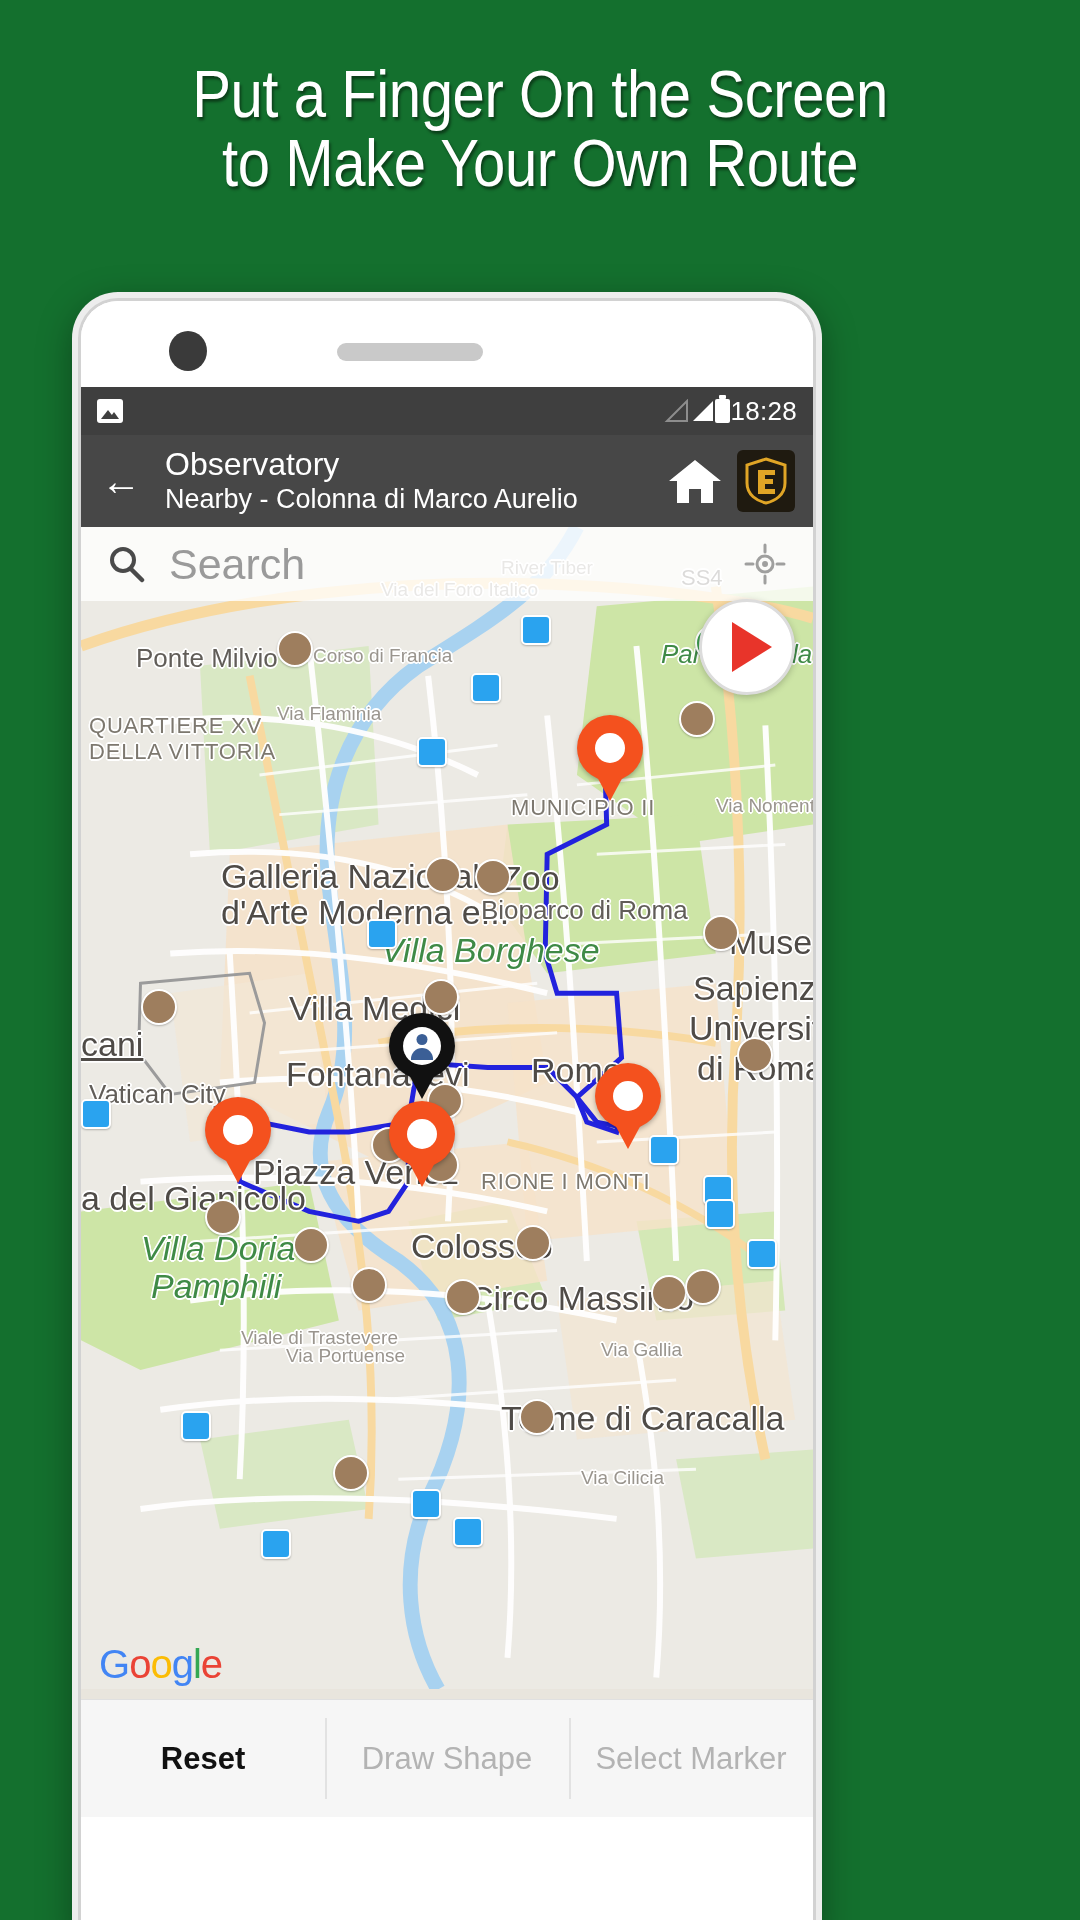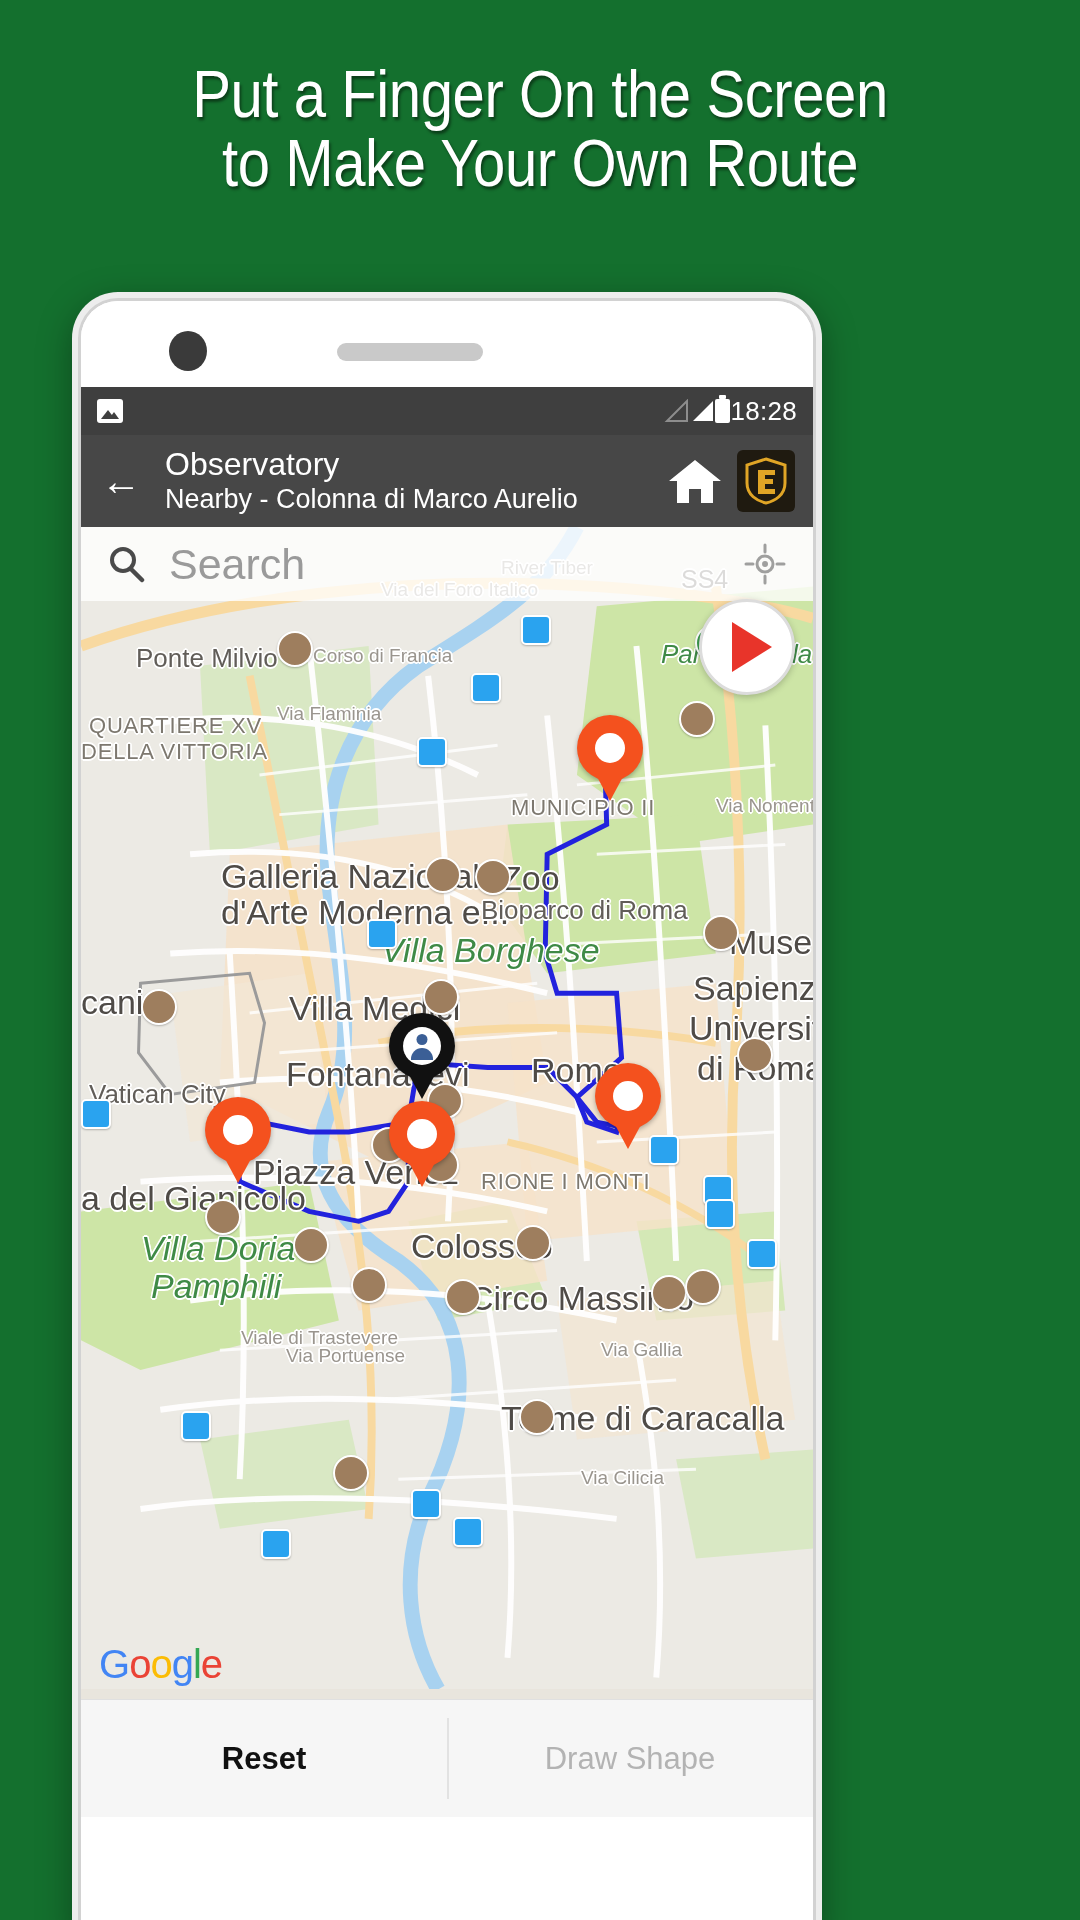--- a/index.html
+++ b/index.html
@@ -152,21 +152,21 @@
 
   
   .mlabel {
     position:absolute; z-index:8; white-space:nowrap;
     font-size:26px; color:#615d58; text-shadow:
       -1.6px 0 #fff,1.6px 0 #fff,0 -1.6px #fff,0 1.6px #fff,
       -1.2px -1.2px #fff,1.2px 1.2px #fff,1.2px -1.2px #fff,-1.2px 1.2px #fff;
   }
   .mlabel.big { font-size:34px; color:#4f4b47; }
   .mlabel.park { color:#3f8a46; font-style:italic; }
-  .mlabel.small { font-size:25px; }
+  .mlabel.small { font-size:22px; }
   .mlabel.road { font-size:19px; color:#9a958e; }
   .mlabel.caps { font-size:22px; letter-spacing:.8px; color:#7d786f; }
 
   
   .poi {
     position:absolute; z-index:9; width:36px; height:36px; border-radius:50%;
     background:#9e7e5e; border:2.5px solid #fff;
     display:flex;align-items:center;justify-content:center;
     box-shadow:0 1px 2px rgba(0,0,0,.25);
   }
@@ -343,34 +343,34 @@
 
     <div id="map-labels">
           <div class="mlabel " style="left: 55px; top: 116px;">Ponte Milvio</div>
           <div class="mlabel road" style="left: 300px; top: 52px;">Via del Foro Italico</div>
           <div class="mlabel road" style="left: 420px; top: 30px;">River Tiber</div>
           <div class="mlabel small" style="left: 600px; top: 38px;">SS4</div>
           <div class="mlabel park" style="left: 580px; top: 112px;">Parco di Villa</div>
           <div class="mlabel road" style="left: 232px; top: 118px;">Corso di Francia</div>
           <div class="mlabel road" style="left: 196px; top: 176px;">Via Flaminia</div>
           <div class="mlabel caps" style="left: 8px; top: 186px;">QUARTIERE XV</div>
-          <div class="mlabel caps" style="left: 0px; top: 212px;">DELLA VITTORIA</div>
+          <div class="mlabel caps" style="left: 8px; top: 212px;">DELLA VITTORIA</div>
           <div class="mlabel caps" style="left: 430px; top: 268px;">MUNICIPIO II</div>
           <div class="mlabel road" style="left: 635px; top: 268px;">Via Nomentana</div>
           <div class="mlabel big" style="left: 140px; top: 330px;">Galleria Nazionale</div>
           <div class="mlabel big" style="left: 140px; top: 366px;">d'Arte Moderna e...</div>
           <div class="mlabel big" style="left: 420px; top: 332px;">Zoo</div>
           <div class="mlabel " style="left: 400px; top: 368px;">Bioparco di Roma</div>
           <div class="mlabel park big" style="left: 300px; top: 404px;">Villa Borghese</div>
           <div class="mlabel big" style="left: 648px; top: 396px;">Muse</div>
           <div class="mlabel big" style="left: 208px; top: 462px;">Villa Medici</div>
           <div class="mlabel big" style="left: 612px; top: 442px;">Sapienza</div>
           <div class="mlabel big" style="left: 608px; top: 482px;">Universit</div>
           <div class="mlabel big" style="left: 616px; top: 522px;">di Roma</div>
-          <div class="mlabel big" style="left: 0px; top: 456px;">cani</div>
+          <div class="mlabel big" style="left: 0px; top: 498px; text-decoration: underline;">cani</div>
           <div class="mlabel big" style="left: 205px; top: 528px;">Fontana</div>
           <div class="mlabel big" style="left: 345px; top: 528px;">evi</div>
           <div class="mlabel big" style="left: 450px; top: 524px;">Rome</div>
           <div class="mlabel " style="left: 8px; top: 552px;">Vatican City</div>
           <div class="mlabel big" style="left: 172px; top: 626px;">Piazza Venez</div>
           <div class="mlabel big" style="left: 0px; top: 652px;">a del Gianicolo</div>
           <div class="mlabel caps" style="left: 400px; top: 642px;">RIONE I MONTI</div>
           <div class="mlabel big" style="left: 330px; top: 700px;">Colosseo</div>
           <div class="mlabel park big" style="left: 60px; top: 702px;">Villa Doria</div>
           <div class="mlabel park big" style="left: 70px; top: 740px;">Pamphili</div>
@@ -472,17 +472,18 @@
 
 
     <div class="google-logo">
       <span>G</span><span>o</span><span>o</span><span>g</span><span>l</span><span>e</span>
     </div>
   </div>
 
   <div class="btnbar">
     <div class="bbtn active">Reset</div>
     <div class="bbtn">Draw Shape</div>
+    <div class="bbtn">Select Marker</div>
   </div>
   <div class="bottom-strip"></div>
 
  </div>
 </div>
 
 </body></html>

